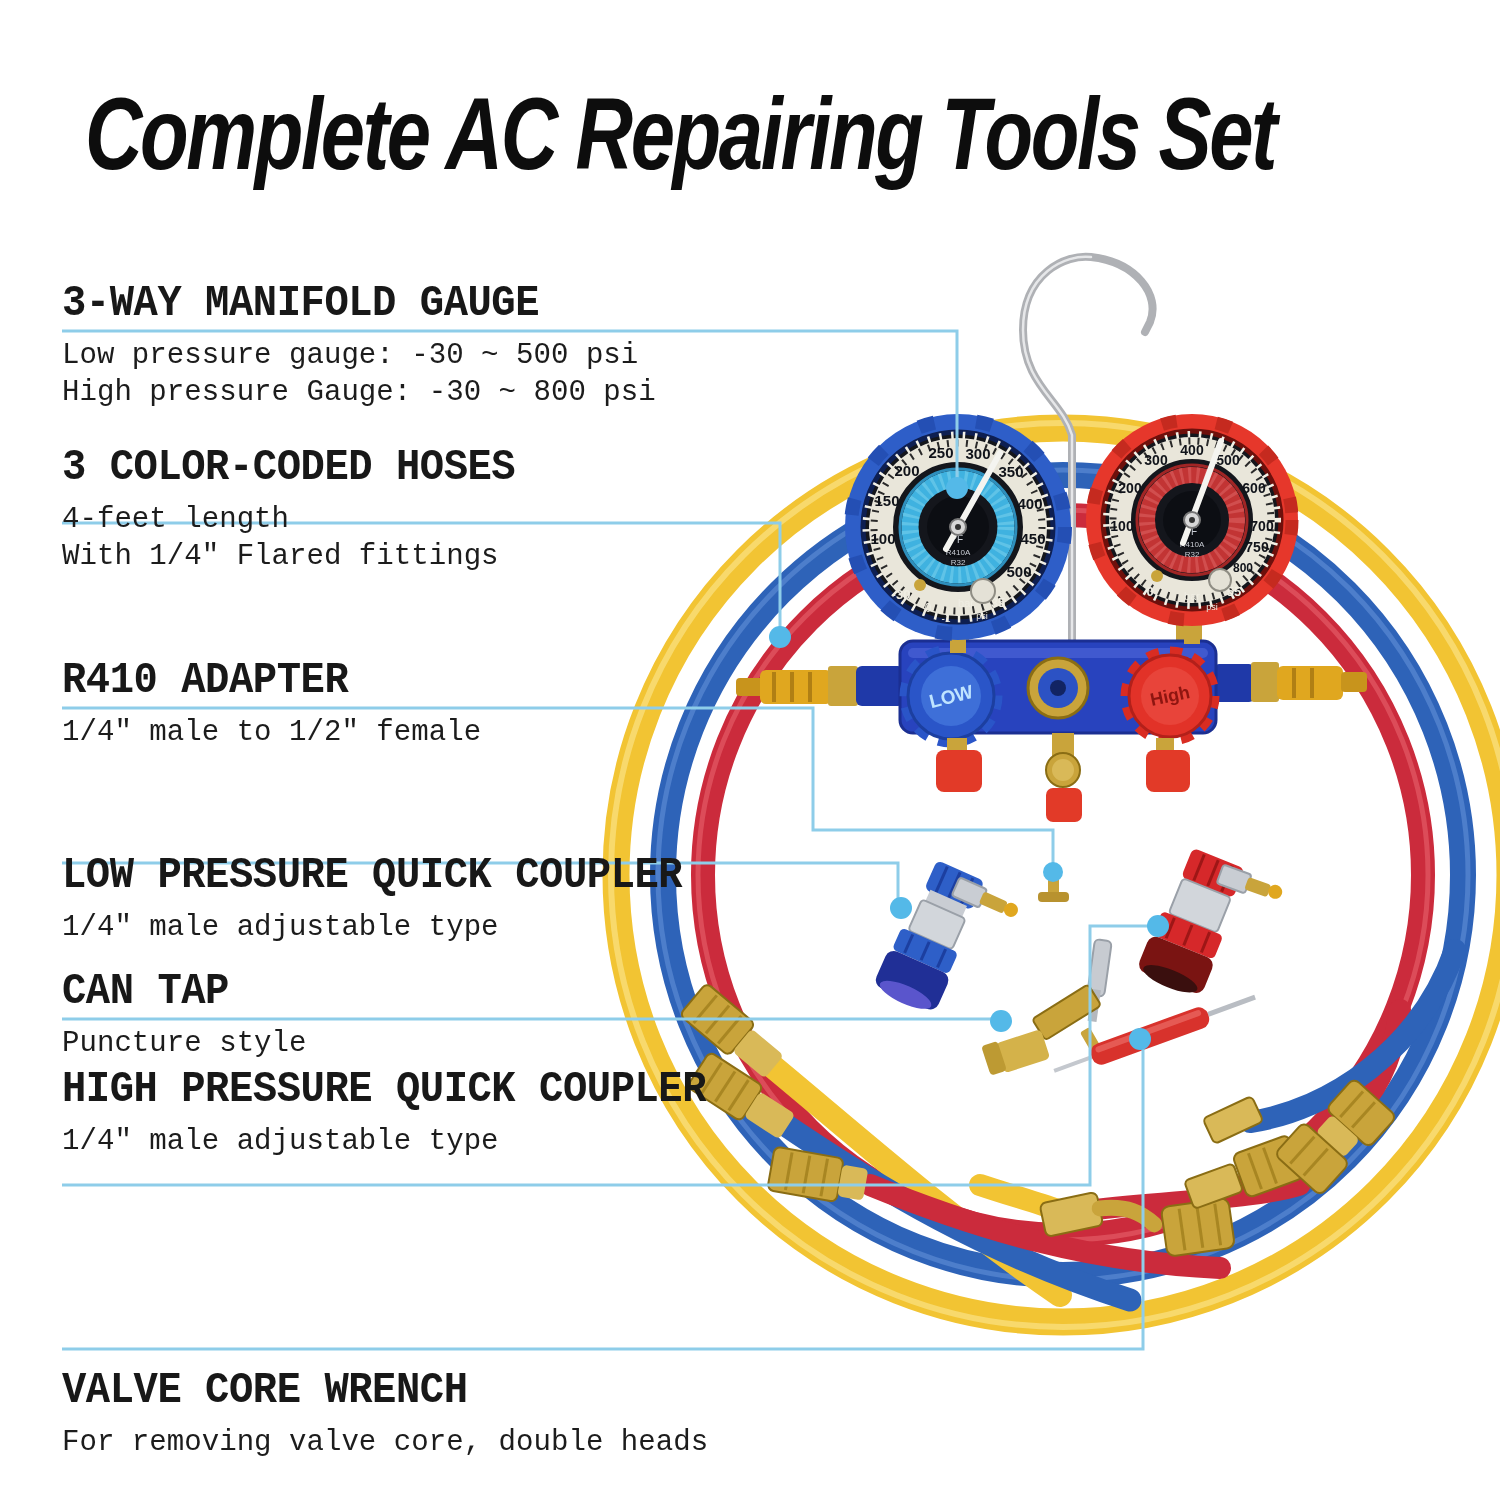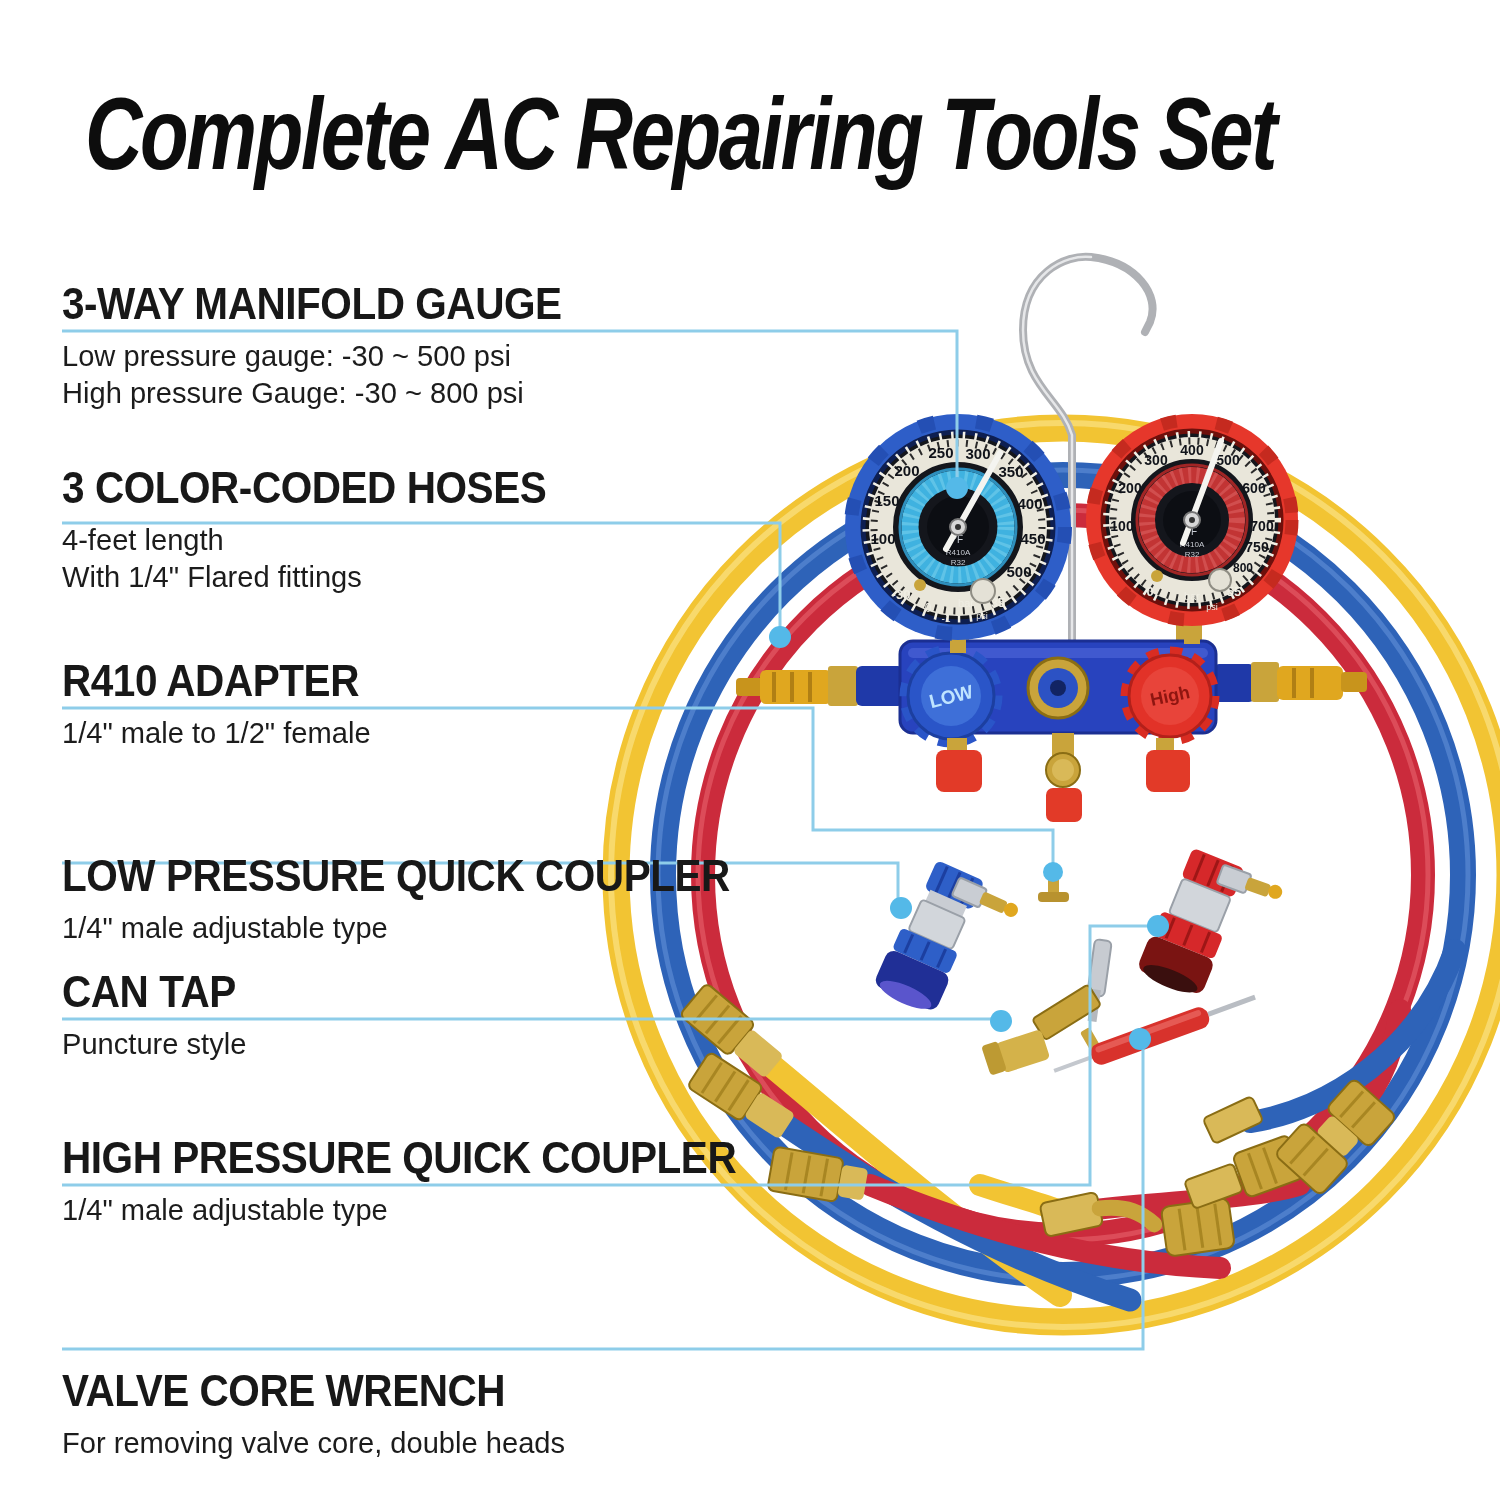--- a/index.html
+++ b/index.html
@@ -1,21 +1,21 @@
 <!DOCTYPE html>
 <html><head>
 <meta charset="utf-8">
 <style>
   html,body{margin:0;padding:0;background:#ffffff;}
   body{width:1500px;height:1500px;position:relative;overflow:hidden;
        font-family:"Liberation Sans",sans-serif;color:#111;}
   .title{position:absolute;left:85px;top:76px;font-size:102px;font-weight:700;
          font-style:italic;letter-spacing:-3px;color:#0d0d0d;white-space:nowrap;
          transform:scaleX(.78);transform-origin:0 50%;}
-  .feat{position:absolute;left:62px;width:760px;}
+  .feat{position:absolute;left:62px;width:760px;font-family:Liberation Mono, monospace;}
   .feat h2{margin:0;font-size:45px;line-height:48px;font-weight:700;color:#181818;
            letter-spacing:-.5px;white-space:nowrap;transform:scaleX(.9);
            transform-origin:0 0;}
   .feat p{margin:0;font-size:30px;line-height:37px;font-weight:400;color:#1c1c1c;
           white-space:nowrap;transform:scaleX(.97);transform-origin:0 0;}
   .feat .sub{margin-top:9px;}
   #art{position:absolute;left:0;top:0;z-index:1;}
   .txtlayer{position:relative;z-index:2;}
   svg text{font-family:"Liberation Sans",sans-serif;}
 </style>
@@ -23,38 +23,38 @@
 <body>
 
 <div class="txtlayer">
   <div class="title">Complete AC Repairing Tools Set</div>
 
   <div class="feat" style="top:280px">
     <h2>3-WAY MANIFOLD GAUGE</h2>
     <p class="sub">Low pressure gauge: -30 ~ 500 psi</p>
     <p>High pressure Gauge: -30 ~ 800 psi</p>
   </div>
-  <div class="feat" style="top:464px">
+  <div class="feat" style="top:444px">
     <h2>3 COLOR-CODED HOSES</h2>
     <p class="sub">4-feet length</p>
     <p>With 1/4" Flared fittings</p>
   </div>
   <div class="feat" style="top:657px">
     <h2>R410 ADAPTER</h2>
     <p class="sub">1/4" male to 1/2" female</p>
   </div>
   <div class="feat" style="top:852px">
     <h2>LOW PRESSURE QUICK COUPLER</h2>
     <p class="sub">1/4" male adjustable type</p>
   </div>
   <div class="feat" style="top:968px">
     <h2>CAN TAP</h2>
     <p class="sub">Puncture style</p>
   </div>
-  <div class="feat" style="top:1134px">
+  <div class="feat" style="top:1066px">
     <h2>HIGH PRESSURE QUICK COUPLER</h2>
     <p class="sub">1/4" male adjustable type</p>
   </div>
   <div class="feat" style="top:1367px">
     <h2>VALVE CORE WRENCH</h2>
     <p class="sub">For removing valve core, double heads</p>
   </div>
 </div>
 
 <svg id="art" width="1500" height="1500" viewBox="0 0 1500 1500">

